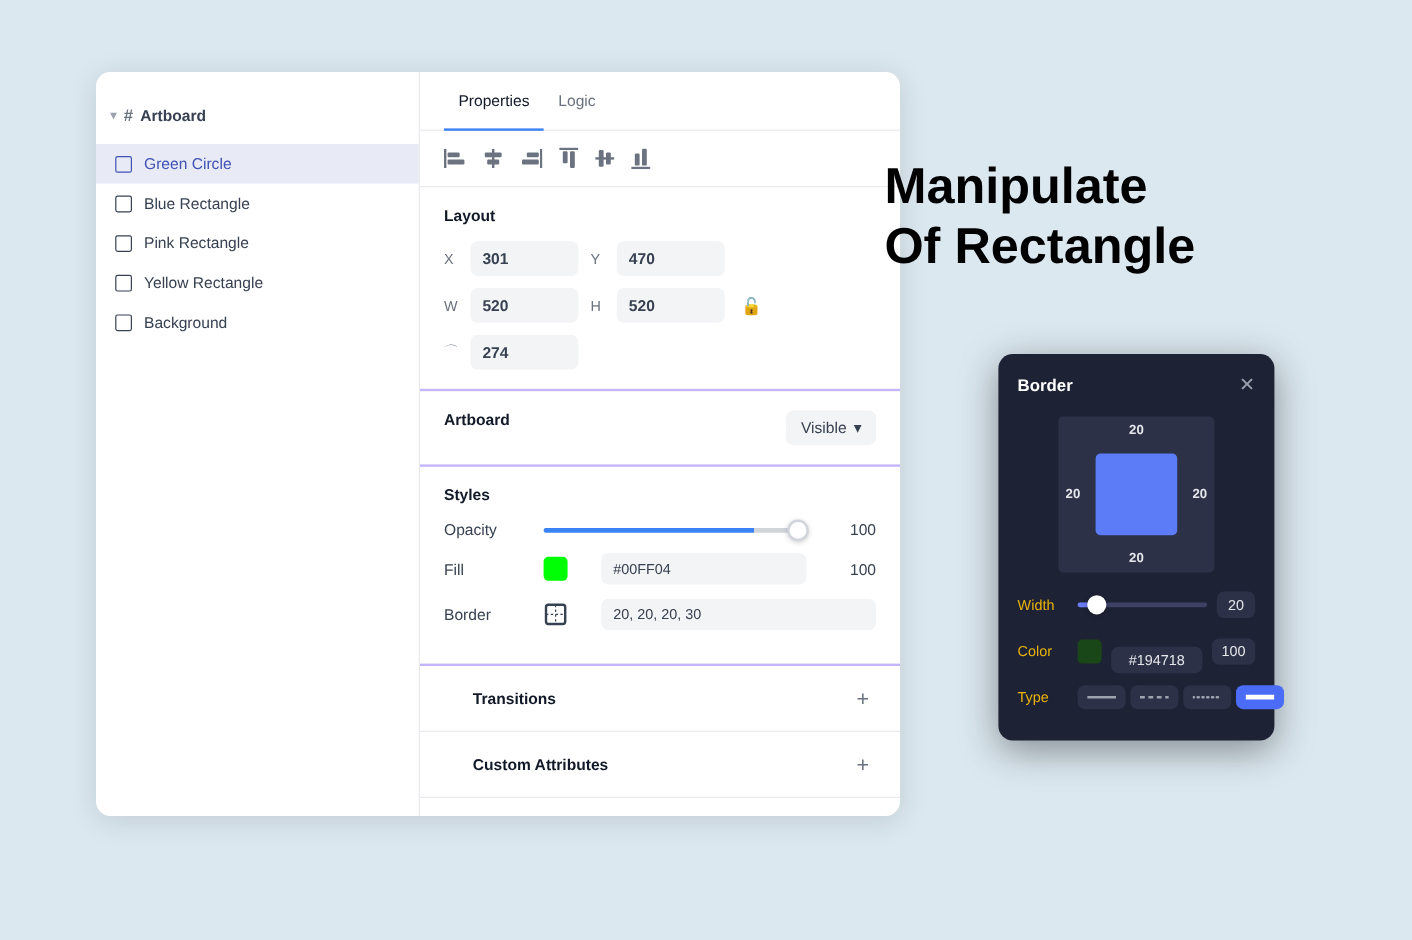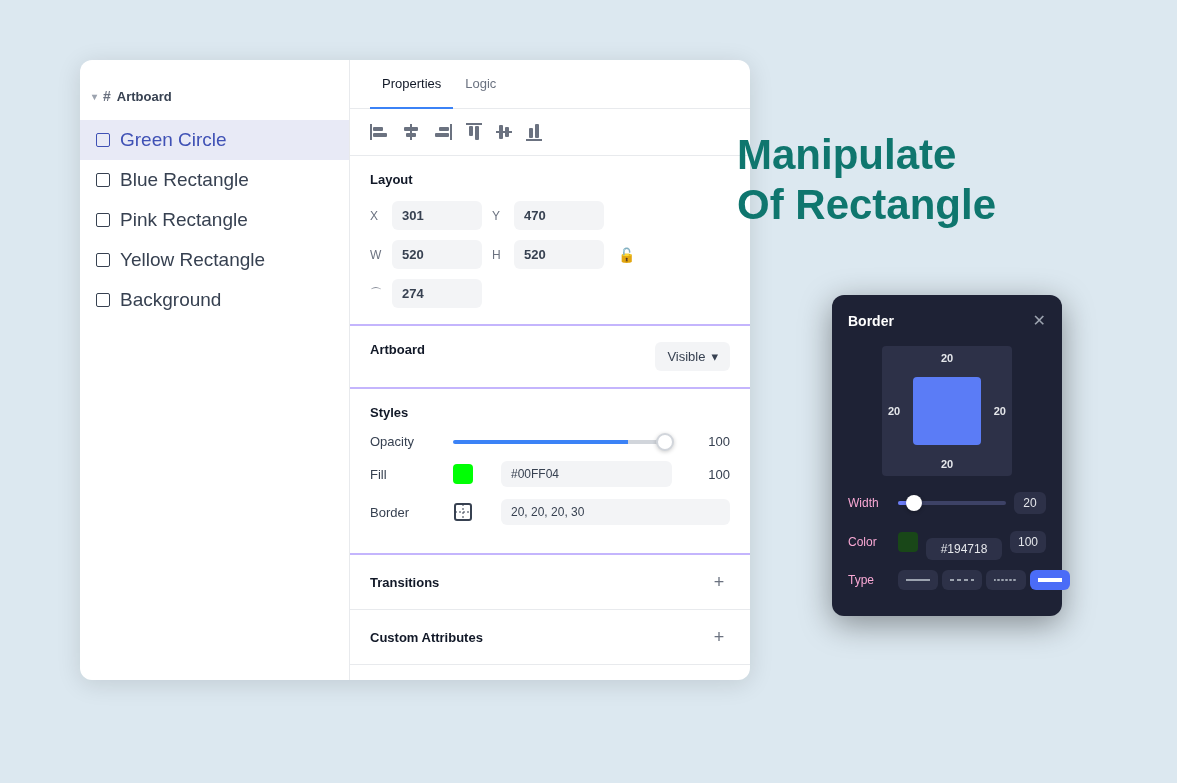--- a/index.html
+++ b/index.html
@@ -61,21 +61,21 @@
       color: #6b7280;
       font-size: 14px;
     }
 
     .sidebar-item {
       display: flex;
       align-items: center;
       padding: 9px 16px;
       gap: 10px;
       cursor: pointer;
-      font-size: 19px;
+      font-size: 13px;
       color: #374151;
     }
 
     .sidebar-item.active {
       background: #e8eaf6;
       color: #3f51b5;
     }
 
     .sidebar-item .item-icon {
       width: 14px;
@@ -294,20 +294,21 @@
       display: flex;
       align-items: center;
       justify-content: space-between;
       cursor: pointer;
     }
 
     .collapsible-title {
       font-size: 13px;
       font-weight: 700;
       color: #111827;
+      margin-left: 24px;
     }
 
     .add-btn {
       width: 22px;
       height: 22px;
       display: flex;
       align-items: center;
       justify-content: center;
       color: #6b7280;
       font-size: 18px;
@@ -387,21 +388,21 @@
     
     .popup-row {
       display: flex;
       align-items: center;
       gap: 8px;
       margin-bottom: 10px;
     }
 
     .popup-label {
       font-size: 12px;
-      color: #f9a8d4;
+      color: #eab308;
       width: 42px;
       flex-shrink: 0;
     }
 
     .popup-slider-track {
       flex: 1;
       height: 4px;
       background: #3d4266;
       border-radius: 2px;
       position: relative;
@@ -476,21 +477,21 @@
     .heading-area {
       position: absolute;
       right: 60px;
       top: 130px;
       width: 380px;
     }
 
     .heading-text {
       font-size: 42px;
       font-weight: 800;
-      color: #0f766e;
+      color: #000000;
       line-height: 1.2;
     }
   </style>
 </head>
 <body>
 
 <div class="main-container">
 
   <div class="panel">
 

